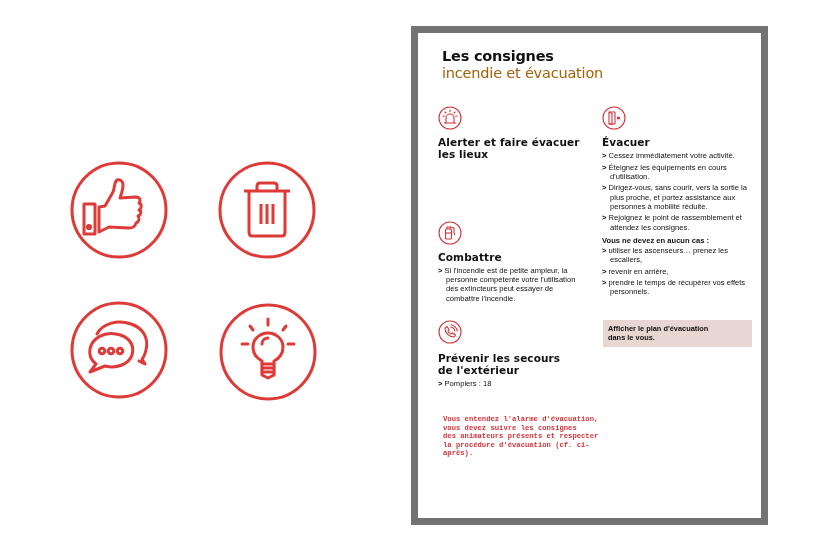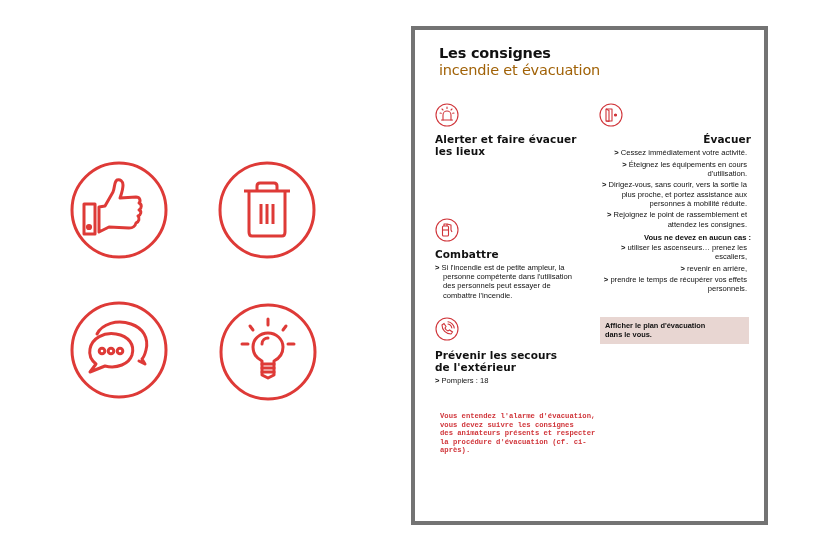--- a/index.html
+++ b/index.html
@@ -1,19 +1,19 @@
 <!DOCTYPE html>
 <html><head>
 <meta charset="utf-8">
 <style>
   html, body { margin:0; padding:0; }
   body { width:820px; height:552px; background:#ffffff; position:relative; overflow:hidden; font-family:"Liberation Sans", sans-serif; }
   .big-icon { position:absolute; width:100px; height:100px; }
   .big-icon svg { width:100px; height:100px; display:block; }
-  .doc { position:absolute; left:411px; top:26px; width:357px; height:499px; border:4px solid #737373; background:#fff; box-sizing:border-box; }
+  .doc { position:absolute; left:411px; top:26px; width:357px; height:499px; border:7px solid #737373; background:#fff; box-sizing:border-box; }
   .title { position:absolute; left:24px; top:15px; line-height:17px; }
   .title .t1 { font-family:"DejaVu Sans", sans-serif; font-weight:bold; font-size:14.5px; color:#111; display:block; letter-spacing:-0.2px; }
   .title .t2 { font-family:"DejaVu Sans", sans-serif; font-size:14.5px; color:#a16207; display:block; letter-spacing:-0.2px; }
   .sec { position:absolute; }
   .sec-icon { width:24px; height:24px; display:block; }
   .sec-icon svg { width:24px; height:24px; display:block; }
   .sec-title { font-family:"DejaVu Sans", sans-serif; font-weight:bold; font-size:10.5px; color:#111; line-height:12px; margin-top:6px; letter-spacing:0.1px; }
   .bullets { list-style:none; margin:3px 4px 0 0; padding:0; }
   .bullets li { font-size:7.6px; line-height:9.2px; color:#111; padding-left:8px; text-indent:-8px; margin-bottom:2.4px; }
   .bullets li::before { content:"> "; font-weight:bold; }
@@ -101,21 +101,21 @@
       <svg viewBox="0 0 24 24" fill="none" stroke="#d0353a" stroke-width="1.1" stroke-linejoin="round">
         <circle cx="12" cy="12" r="11"></circle>
         <rect x="7.5" y="8" width="6" height="10" rx="1"></rect>
         <line x1="7.5" y1="12" x2="13.5" y2="12"></line>
         <path d="M9 8 L9 6 L12 6 L12 8"></path>
         <path d="M12 6 L16 7 L16 12 L17 14"></path>
       </svg>
     </span>
     <div class="sec-title">Combattre</div>
     <ul class="bullets">
-      <li>Si l'incendie est de petite ampleur, la personne compétente dans l'utilisation des personnels peut essayer de combattre l'incendie.</li>
+      <li>Si l'incendie est de petite ampleur, la personne compétente votre l'utilisation des extincteurs peut essayer de combattre l'incendie.</li>
     </ul>
   </div>
 
   <div class="sec" style="left:20px; top:287px; width:150px;">
     <span class="sec-icon">
       <svg viewBox="0 0 24 24" fill="none" stroke="#d0353a" stroke-width="1.1" stroke-linecap="round">
         <circle cx="12" cy="12" r="11"></circle>
         <path d="M7 8 L9 6.5 L11 9.5 L10 11 C10.5 12.5 11.5 13.5 13 14 L14.5 13 L17.5 15 L16 17 C11 17 7 13 7 8 Z"></path>
         <path d="M13 7 C14.8 7.3 16.5 9 16.8 11"></path>
         <path d="M13 4.8 C16 5 19 8 19.2 11"></path>
@@ -130,21 +130,21 @@
     </ul>
   </div>
 
   <div class="alert-text">
     <span>Vous entendez l'alarme d'évacuation,</span>
     <span>vous devez suivre les consignes</span>
     <span>des animateurs présents et respecter</span>
     <span>la procédure d'évacuation (cf. ci-après).</span>
   </div>
 
-  <div class="sec" style="left:184px; top:73px; width:152px;text-align:right;">
+  <div class="sec" style="left:184px; top:73px; width:152px;">
     <span class="sec-icon">
       <svg viewBox="0 0 24 24" fill="none" stroke="#d0353a" stroke-width="1.1" stroke-linejoin="round">
         <circle cx="12" cy="12" r="11"></circle>
         <rect x="7" y="6" width="6" height="12"></rect>
         <path d="M7 6 L10 7.5 L10 18.5 L7 18"></path>
         <line x1="15" y1="12" x2="18" y2="12"></line>
         <circle cx="16.5" cy="12" r="1" fill="#d0353a"></circle>
       </svg>
     </span>
     <div class="sec-title">Évacuer</div>

